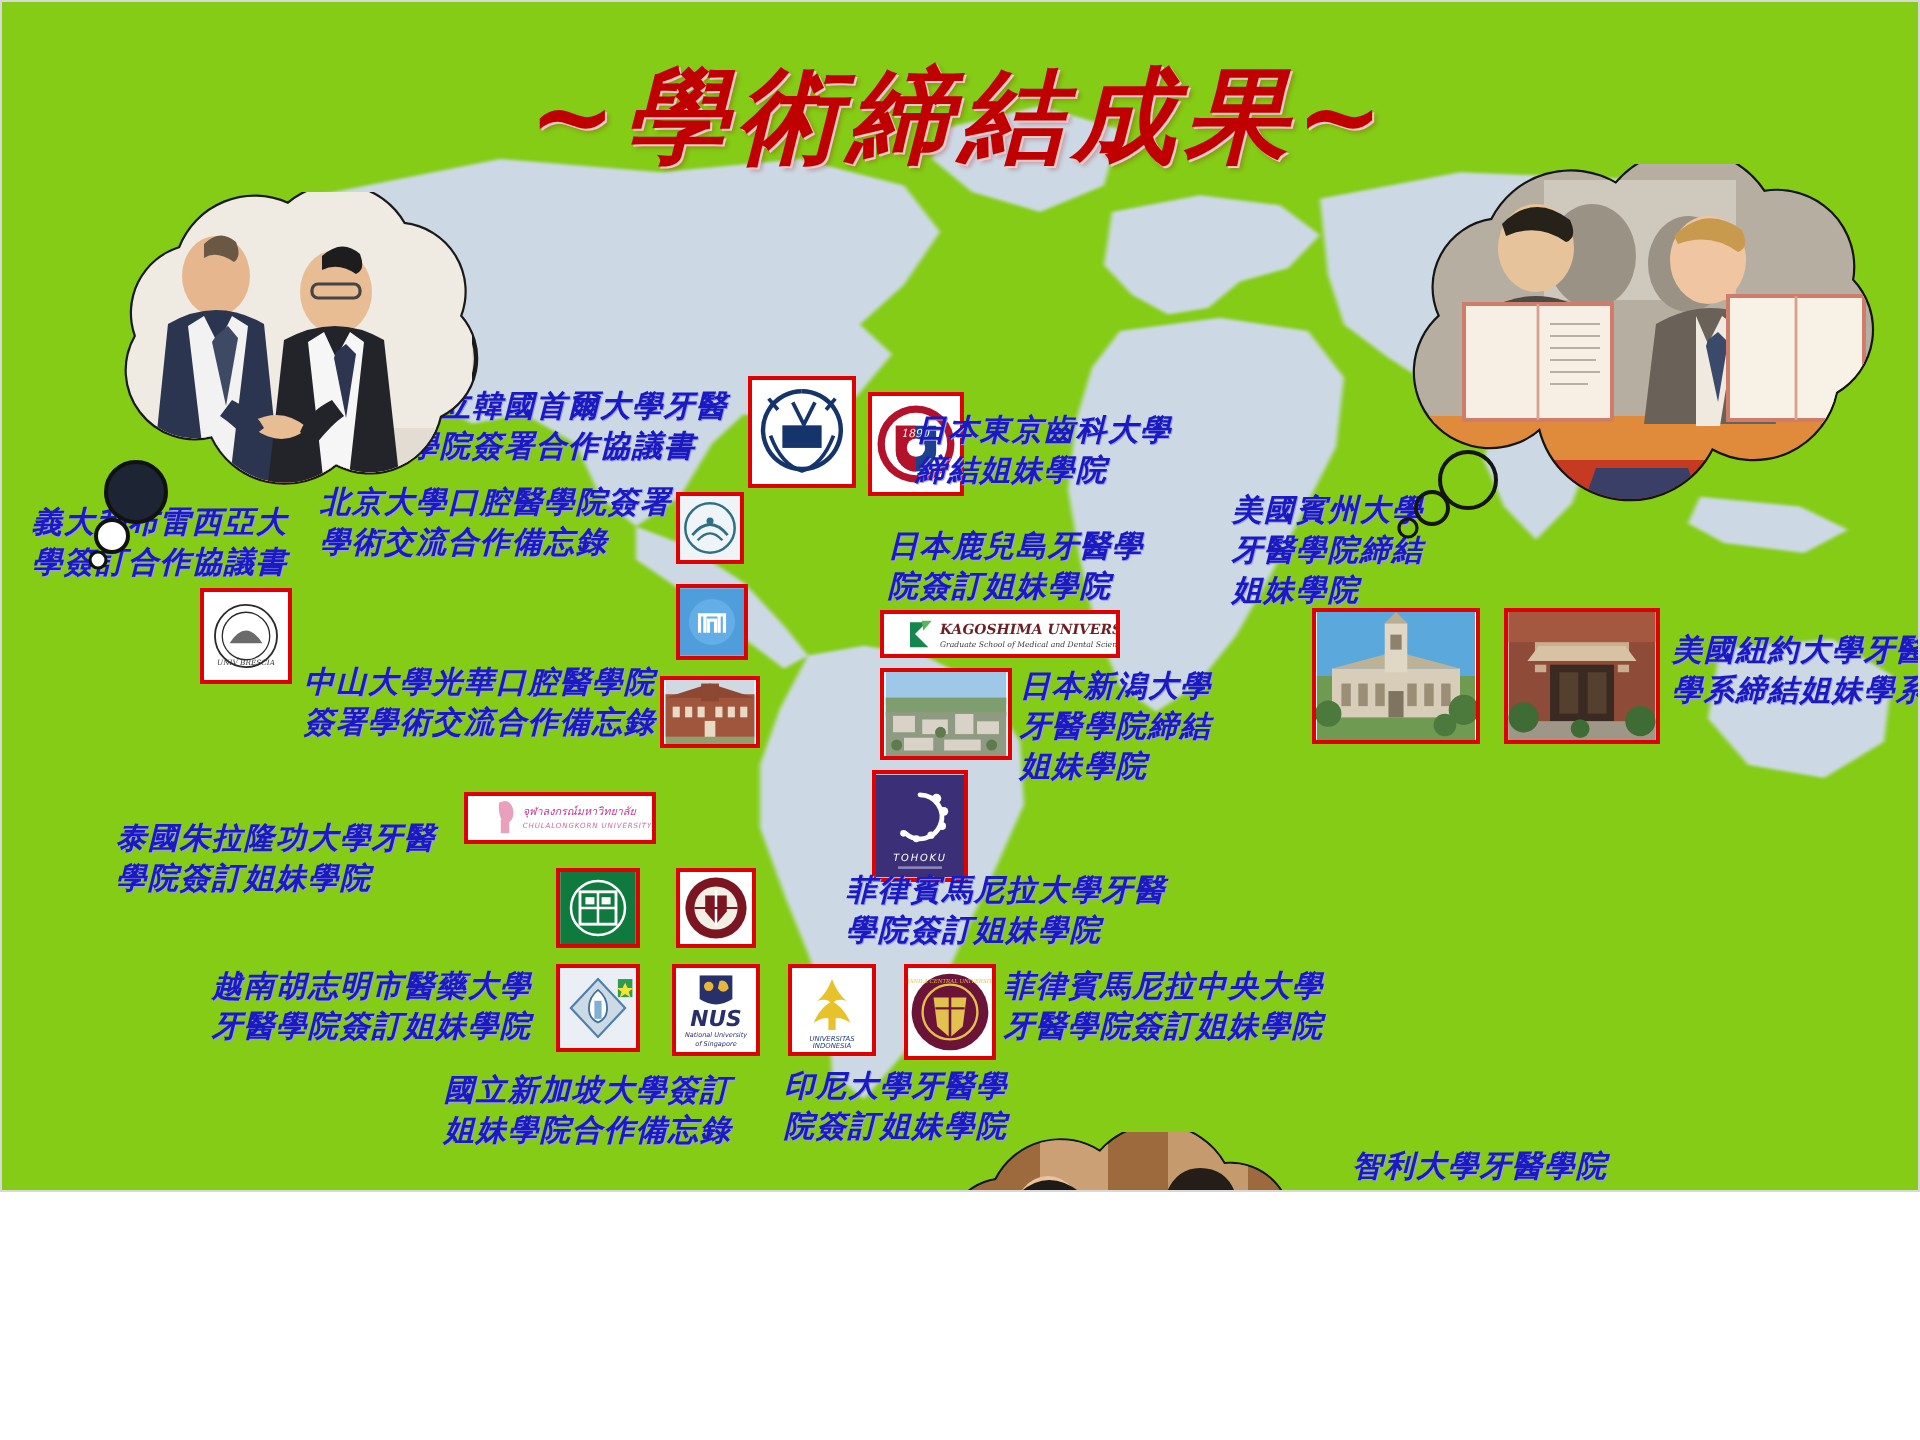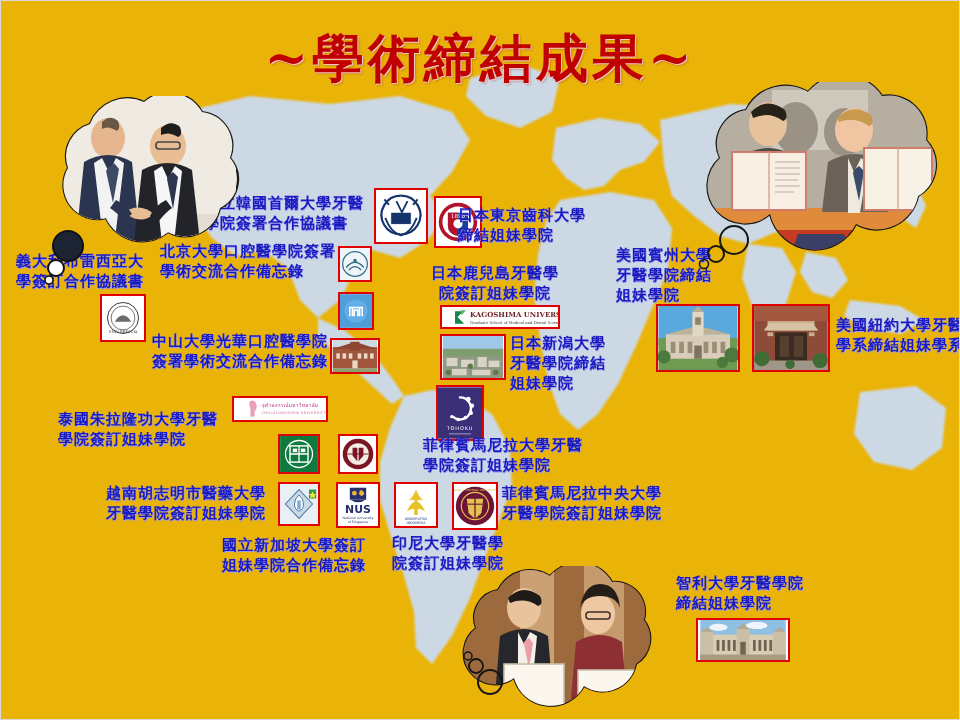--- a/index.html
+++ b/index.html
@@ -1,19 +1,20 @@
 <!DOCTYPE html>
 <html><head>
 <meta charset="utf-8">
 <style>
   html,body{margin:0;padding:0;background:#fff;}
   #stage{
-    position:relative;width:960px;height:720px;overflow:hidden;
-    background:#eab308;
+    position:relative;width:960px;height:596px;overflow:hidden;
+    background:#84cc16;
     font-family:"DejaVu Sans","Liberation Sans",sans-serif;
+    font-style:italic;
   }
   
   #map{position:absolute;inset:0;z-index:0;}
   #map svg{width:100%;height:100%;display:block;}
   
   #frame{position:absolute;inset:0;border:1px solid #d8d8d8;box-sizing:border-box;
          z-index:60;pointer-events:none;}
 
   
   .title{
@@ -530,21 +531,21 @@
   <div class="cap" style="left:160px;top:242px;width:182px;">北京大學口腔醫學院簽署
 學術交流合作備忘錄</div>
 
   <div class="cap" style="left:152px;top:288px;width:186px;margin-top:44px;">中山大學光華口腔醫學院
 簽署學術交流合作備忘錄</div>
 
 
   <div class="cap" style="left:458px;top:206px;width:136px;">日本東京齒科大學
 締結姐妹學院</div>
 
-  <div class="cap" style="left:424px;top:264px;width:142px;text-align:center;">日本鹿兒島牙醫學
+  <div class="cap" style="left:444px;top:264px;width:142px;">日本鹿兒島牙醫學
 院簽訂姐妹學院</div>
 
   <div class="cap" style="left:510px;top:334px;width:108px;">日本新潟大學
 牙醫學院締結
 姐妹學院</div>
 
 
   <div class="cap" style="left:616px;top:246px;width:110px;">美國賓州大學
 牙醫學院締結
 姐妹學院</div>

